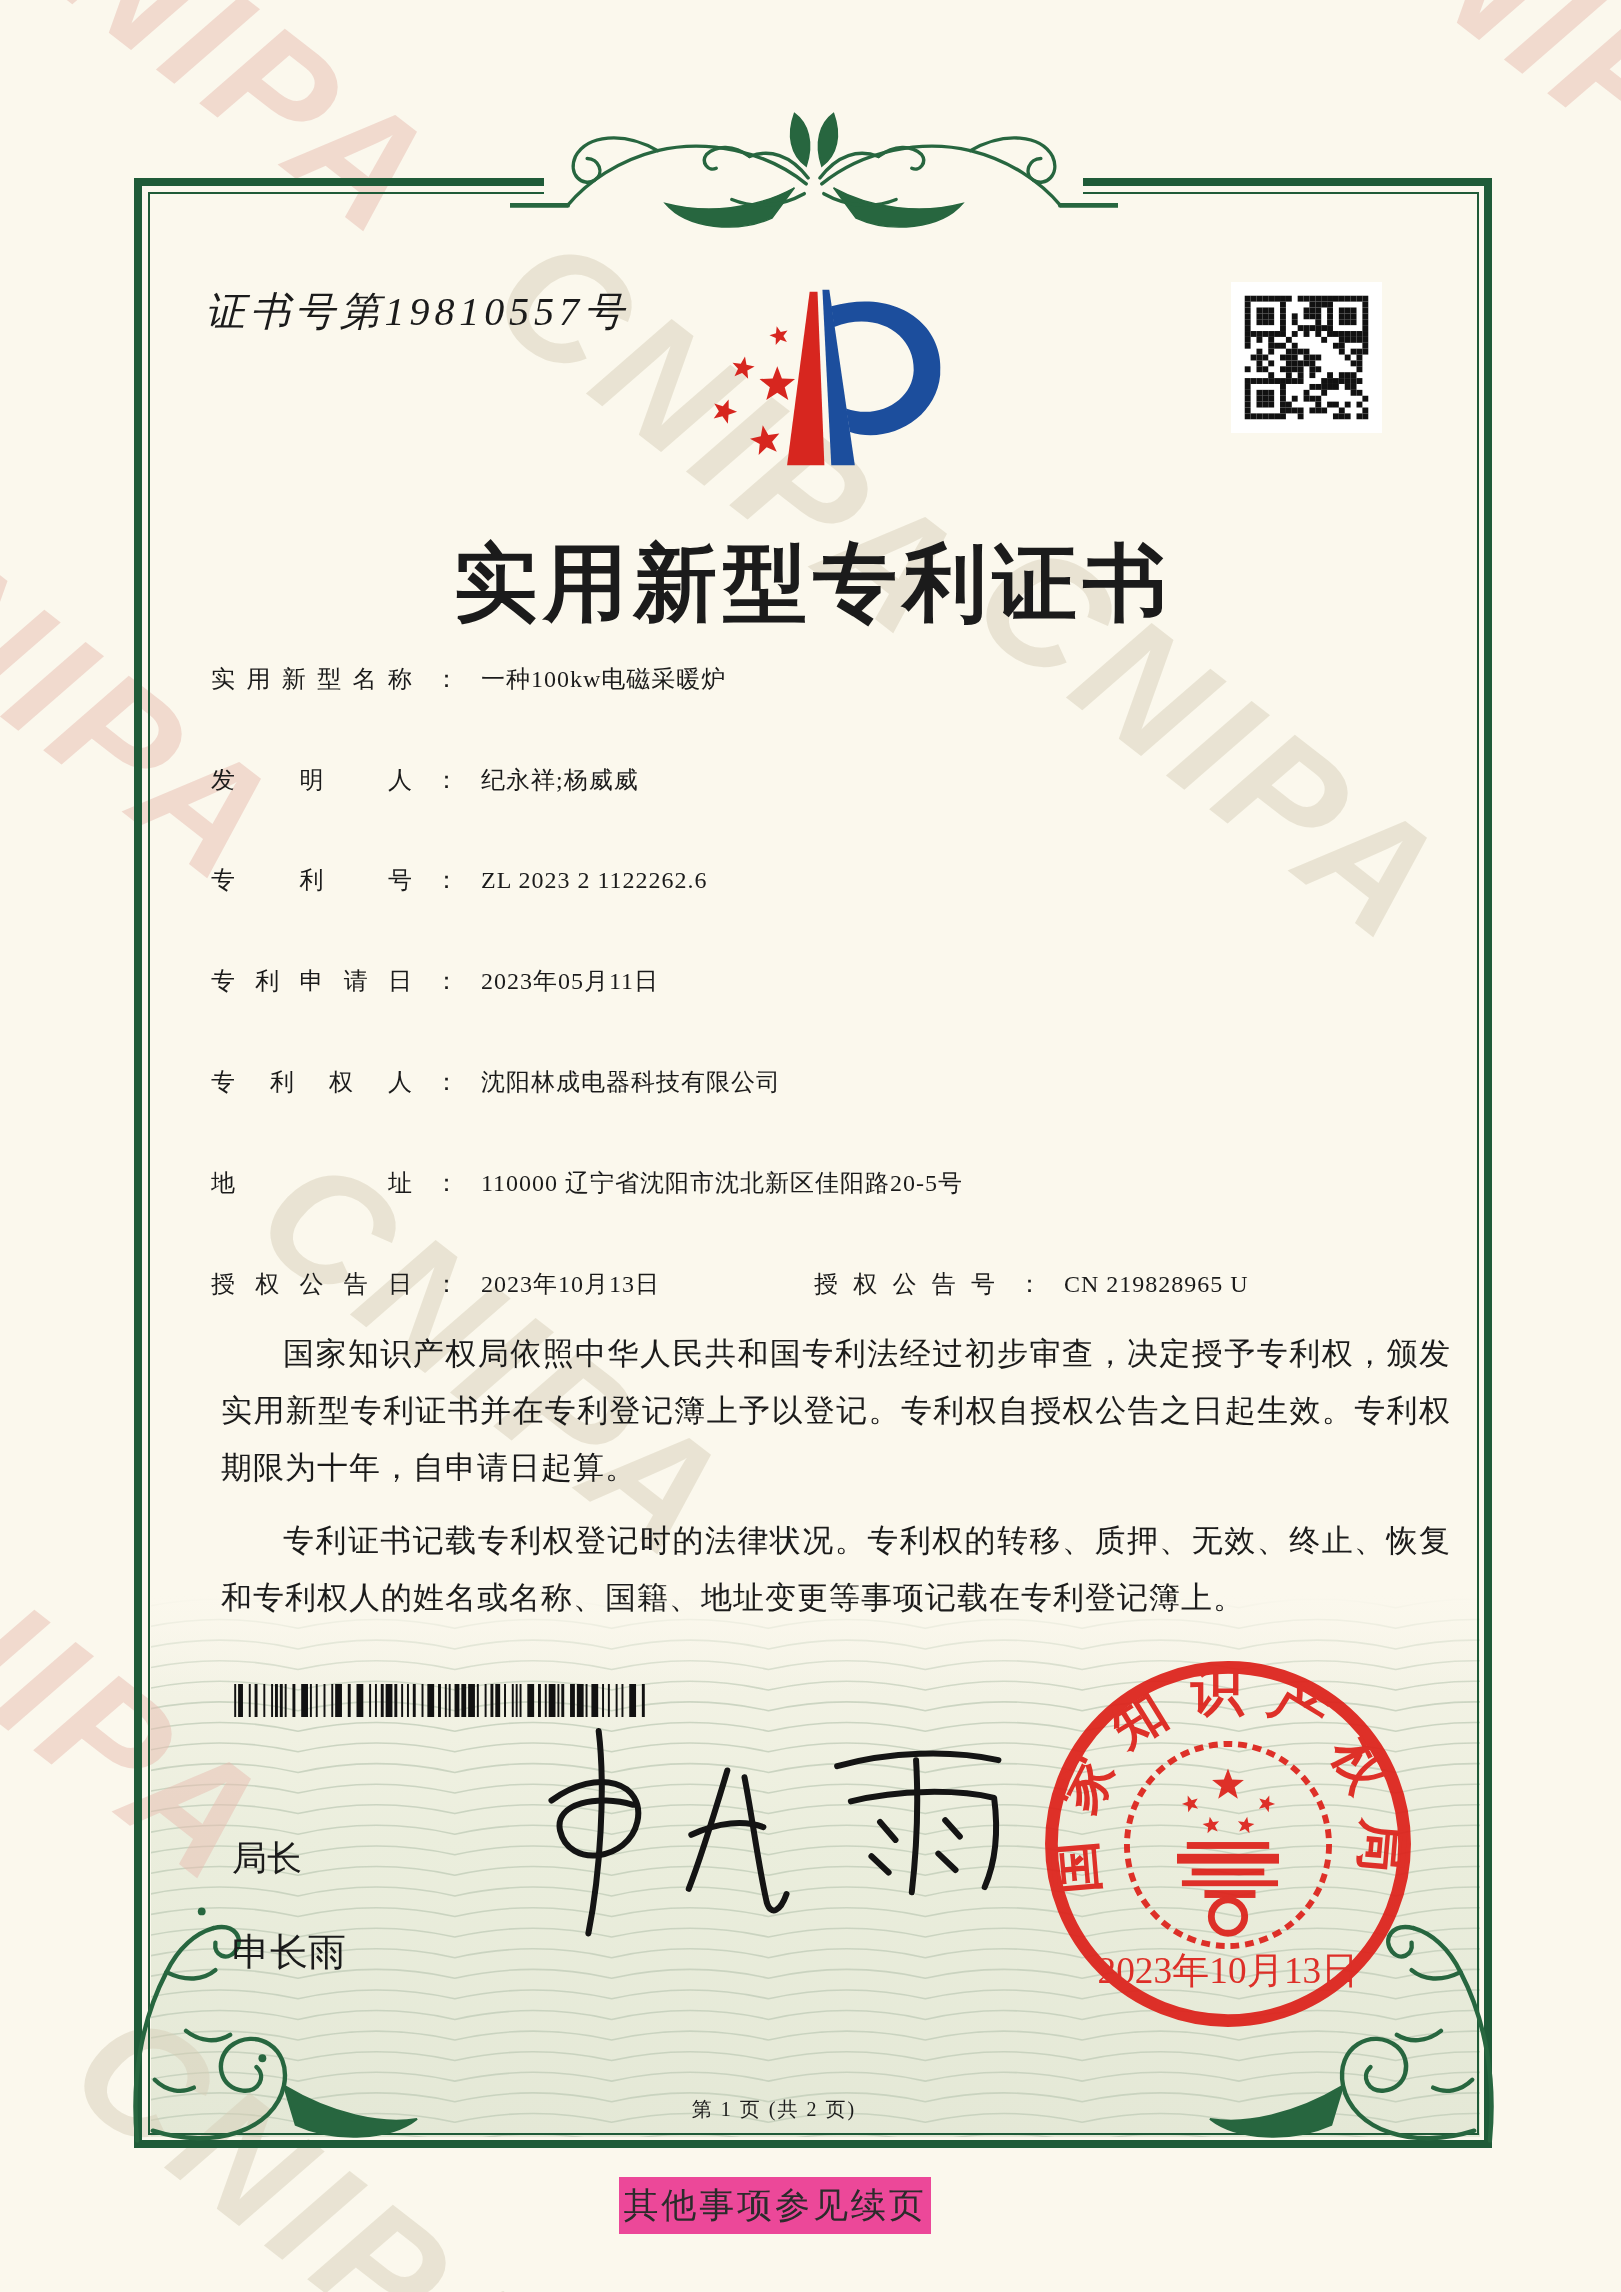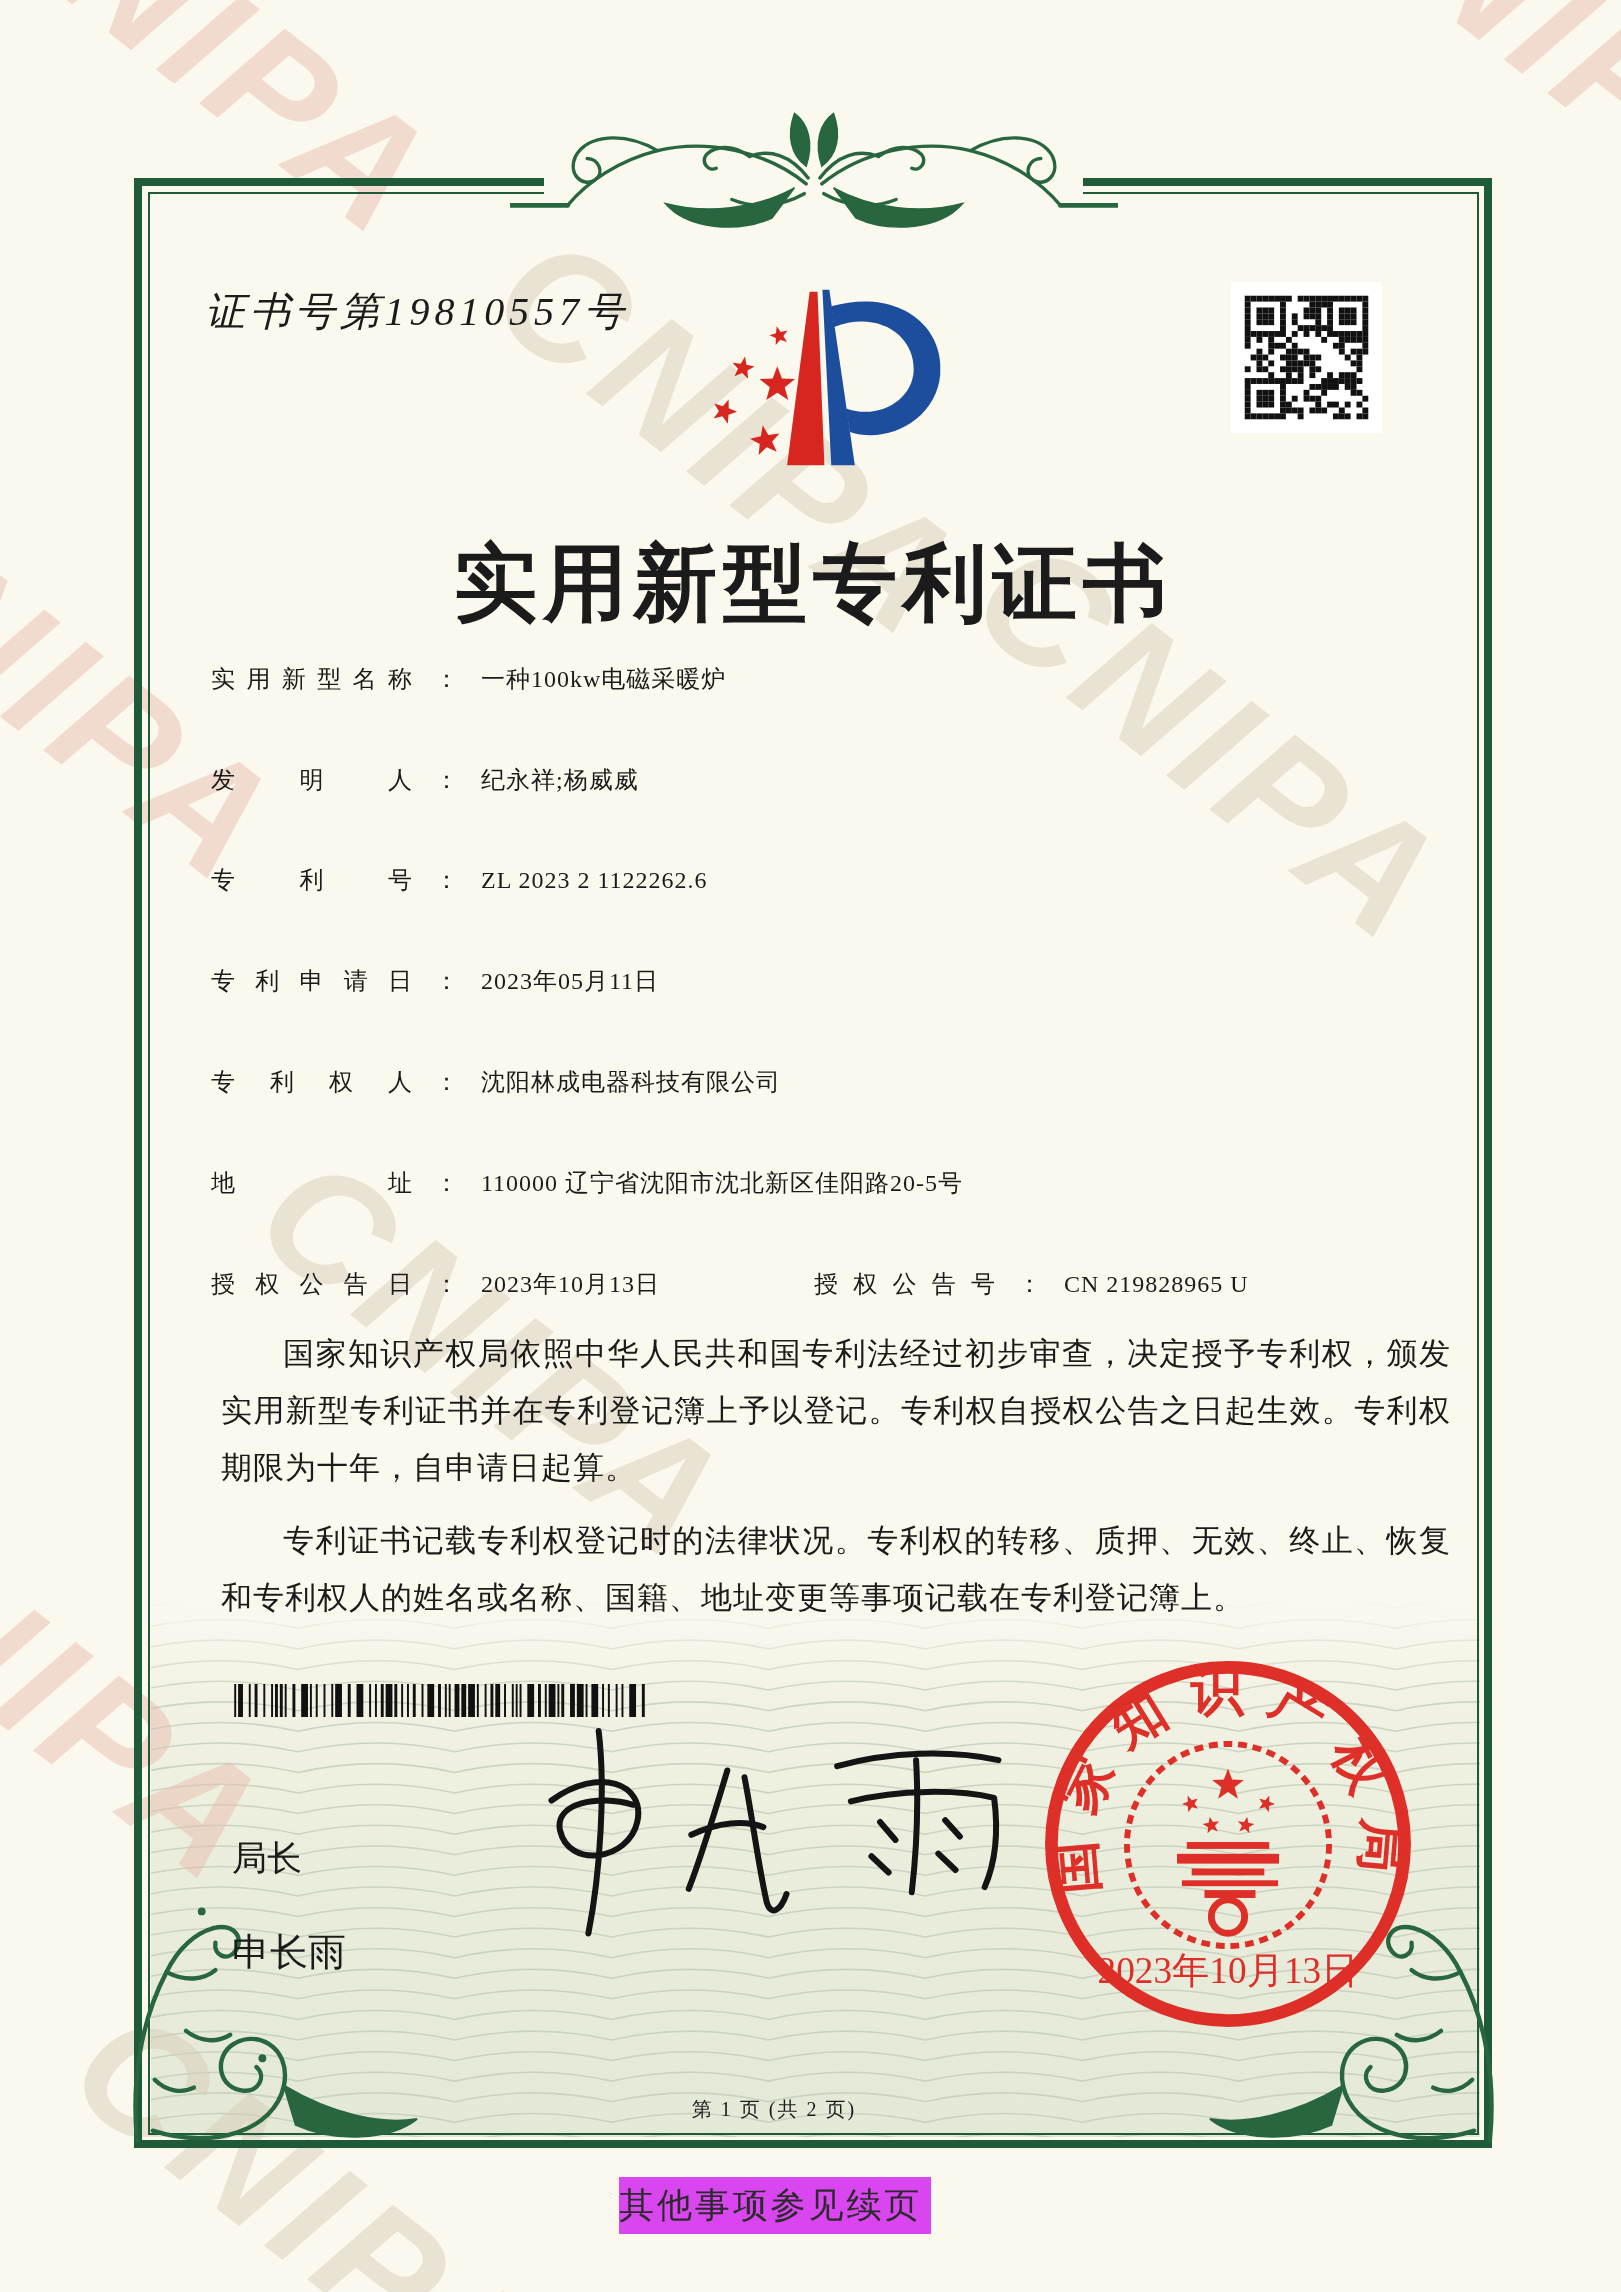--- a/index.html
+++ b/index.html
@@ -51,22 +51,22 @@
   
   .barcode{position:absolute;left:232px;top:1684px;z-index:6;}
   .director-title{position:absolute;left:232px;top:1835px;font-size:35px;
       font-family:Liberation Serif, serif;font-weight:500;z-index:6;}
   .director-name{position:absolute;left:232px;top:1927px;font-size:38px;
       font-family:"Liberation Sans","DejaVu Sans",sans-serif;font-weight:500;z-index:6;}
   .signature{position:absolute;left:470px;top:1703px;z-index:6;}
   .seal{position:absolute;left:1022px;top:1638px;width:412px;height:412px;z-index:7;opacity:0.92;}
   .page-indicator{position:absolute;left:529px;top:2096px;width:490px;text-align:center;
       font-size:20px;letter-spacing:2px;z-index:6;}
-  .footer-band{position:absolute;left:619px;top:2177px;width:312px;height:57px;background:#d946ef;
-      display:flex;align-items:center;z-index:6;}
+  .footer-band{position:absolute;left:619px;top:2177px;width:312px;height:57px;background:#ec4899;
+      display:flex;align-items:center;justify-content:center;z-index:6;}
   .footer-band span{font-size:35px;letter-spacing:2.9px;color:#2b2b2b;}
 </style>
 </head>
 <body>
 
 <div id="page">
 
   <div class="wm pink" style="left:-69px;top:-59px">CNIPA</div>
   <div class="wm pink" style="left:1279px;top:-69px">CNIPA</div>
   <div class="wm gray" style="left:461px;top:343px">CNIPA</div>

